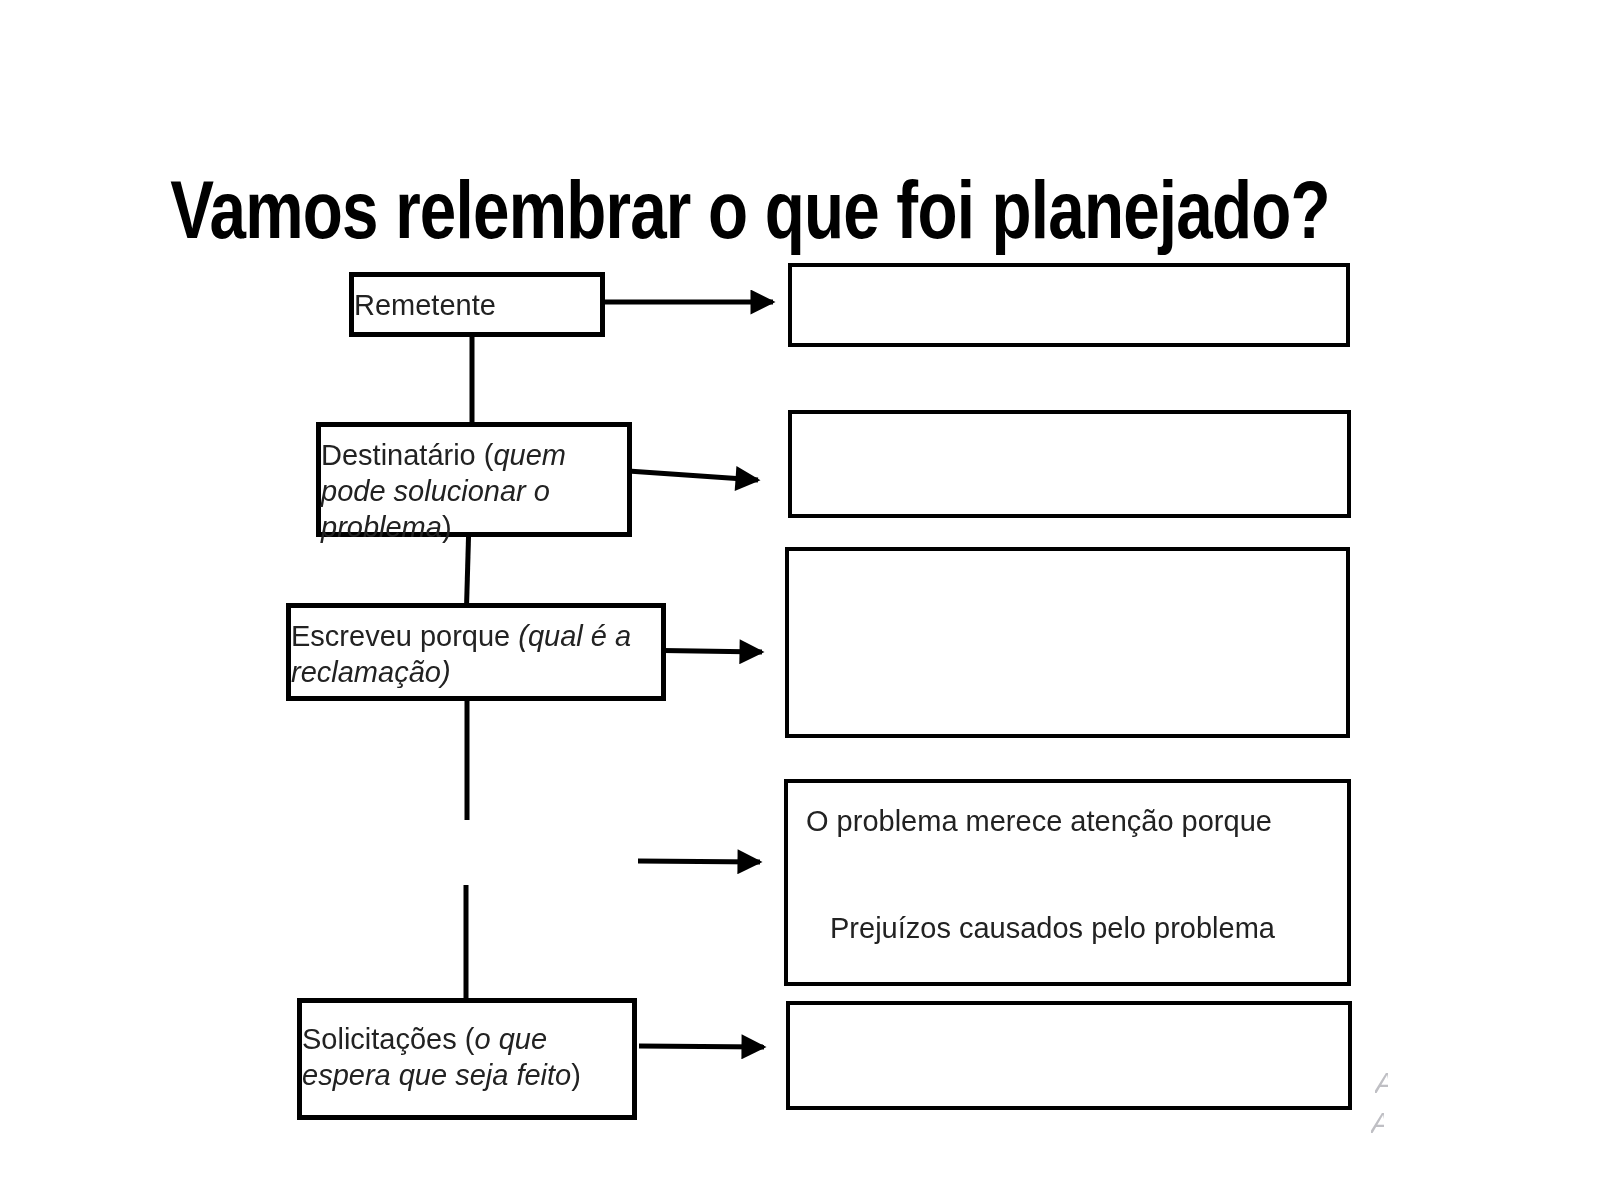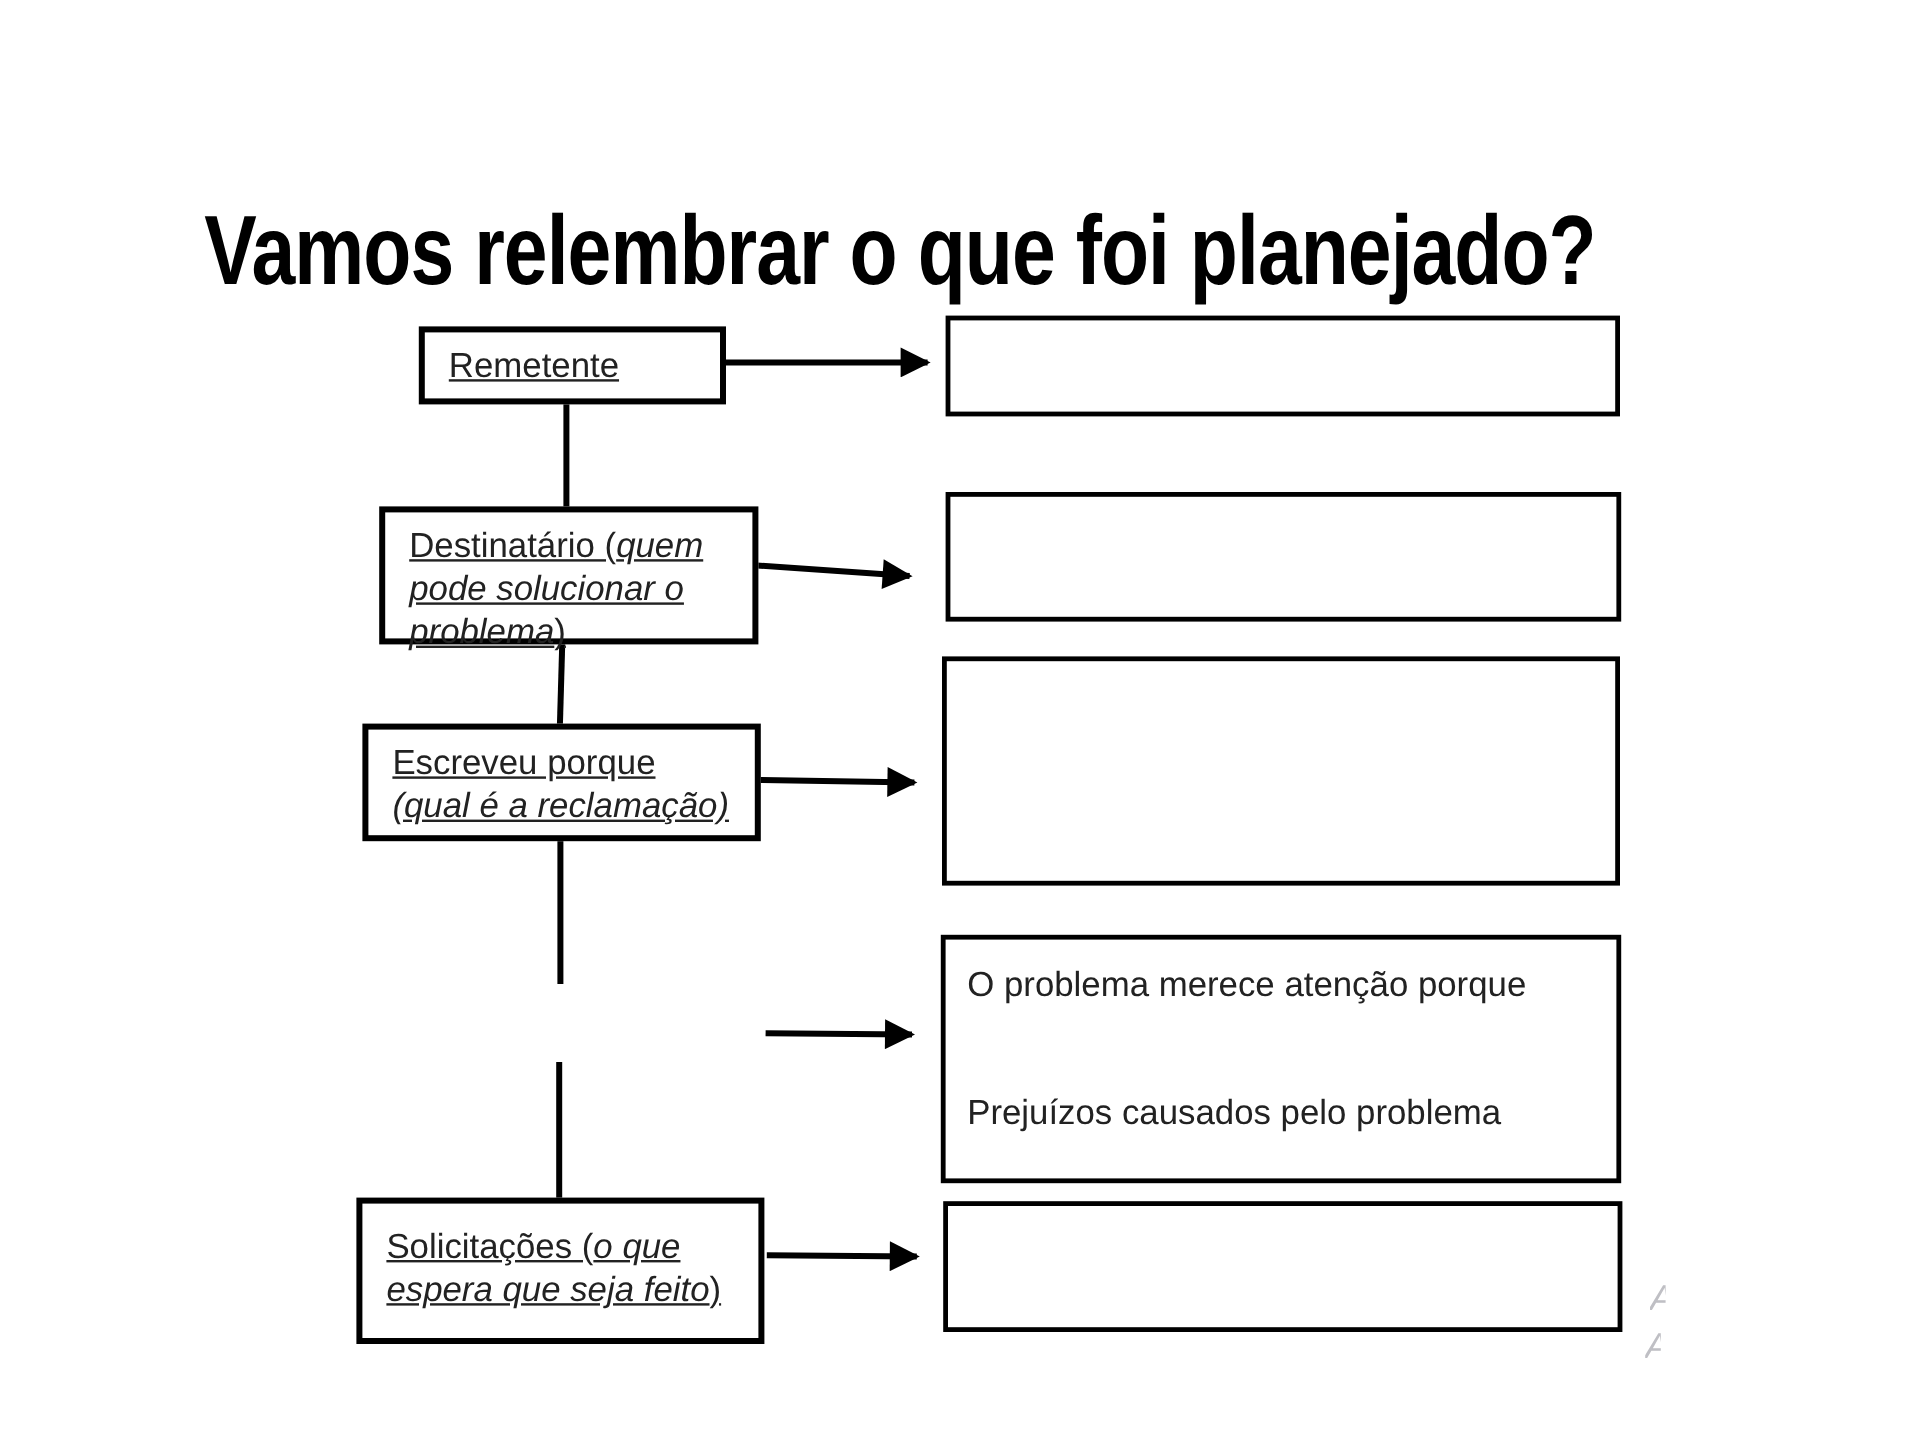--- a/index.html
+++ b/index.html
@@ -10,39 +10,38 @@
   .title{
     position:absolute;left:0;top:112px;width:1500px;text-align:center;
     font-size:82px;line-height:86px;font-weight:700;color:#000;
     letter-spacing:-1px;transform:scaleX(0.80);transform-origin:50% 50%;
     white-space:nowrap;
   }
   .wires{position:absolute;left:0;top:0;z-index:1;}
   .node{
     position:absolute;z-index:2;box-sizing:border-box;background:#fff;
     border:5px solid #000;font-size:29px;line-height:36px;color:#222;
-    padding:8px 20px;
-    text-decoration:underline;
+    padding:8px 0;
   }
   .node em{font-style:italic;}
   .n1{left:349px;top:272px;width:256px;height:65px;display:flex;align-items:center;}
   .n2{left:316px;top:422px;width:316px;height:115px;padding-top:10px;}
-  .n3{left:302px;top:603px;width:332px;height:98px;padding-top:10px;}
+  .n3{left:286px;top:603px;width:380px;height:98px;padding-top:10px;}
   .n4{left:297px;top:800px;width:338px;height:102px;padding-top:24px;}
   .n5{left:297px;top:998px;width:340px;height:122px;padding-top:18px;}
   .answer{
     position:absolute;z-index:2;box-sizing:border-box;background:#fff;
     border:4px solid #000;font-size:29px;line-height:36px;color:#222;
   }
   .a1{left:788px;top:263px;width:562px;height:84px;}
   .a2{left:788px;top:410px;width:563px;height:108px;}
   .a3{left:785px;top:547px;width:565px;height:191px;}
   .a4{left:784px;top:779px;width:567px;height:207px;padding:20px 18px;}
   .a5{left:786px;top:1001px;width:566px;height:109px;}
-  .aline2{margin-top:71px;}
+  .aline2{margin-top:71px;margin-left:24px;}
   .fmark{
     position:absolute;z-index:1;width:13px;height:27px;overflow:hidden;
     color:#bfbfc4;font-size:30px;line-height:30px;font-style:italic;font-weight:400;
   }
   .fm1{left:1375px;top:1068px;}
   .fm2{left:1371px;top:1108px;}
 </style>
 </head>
 <body>
 

